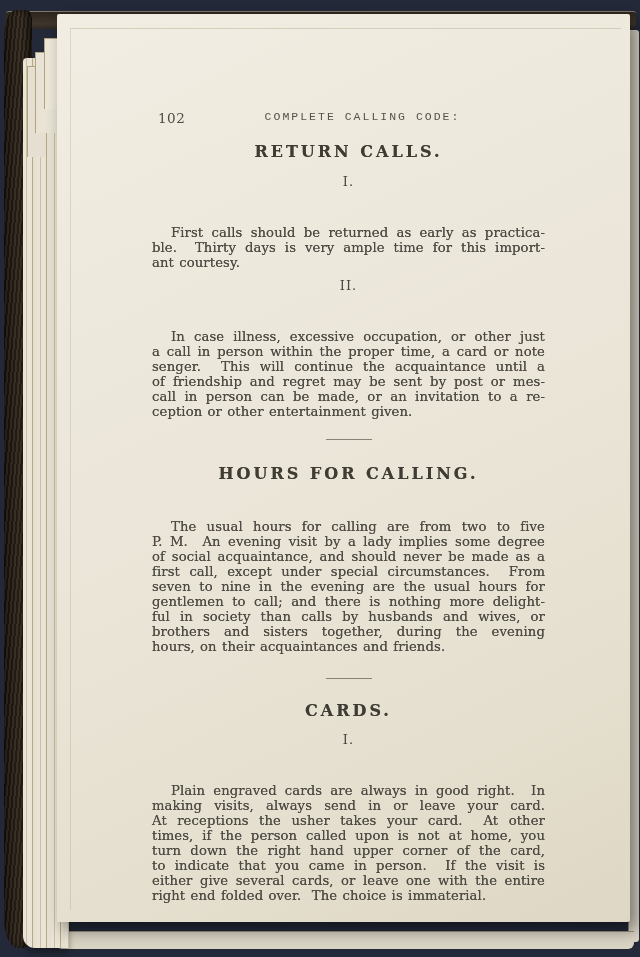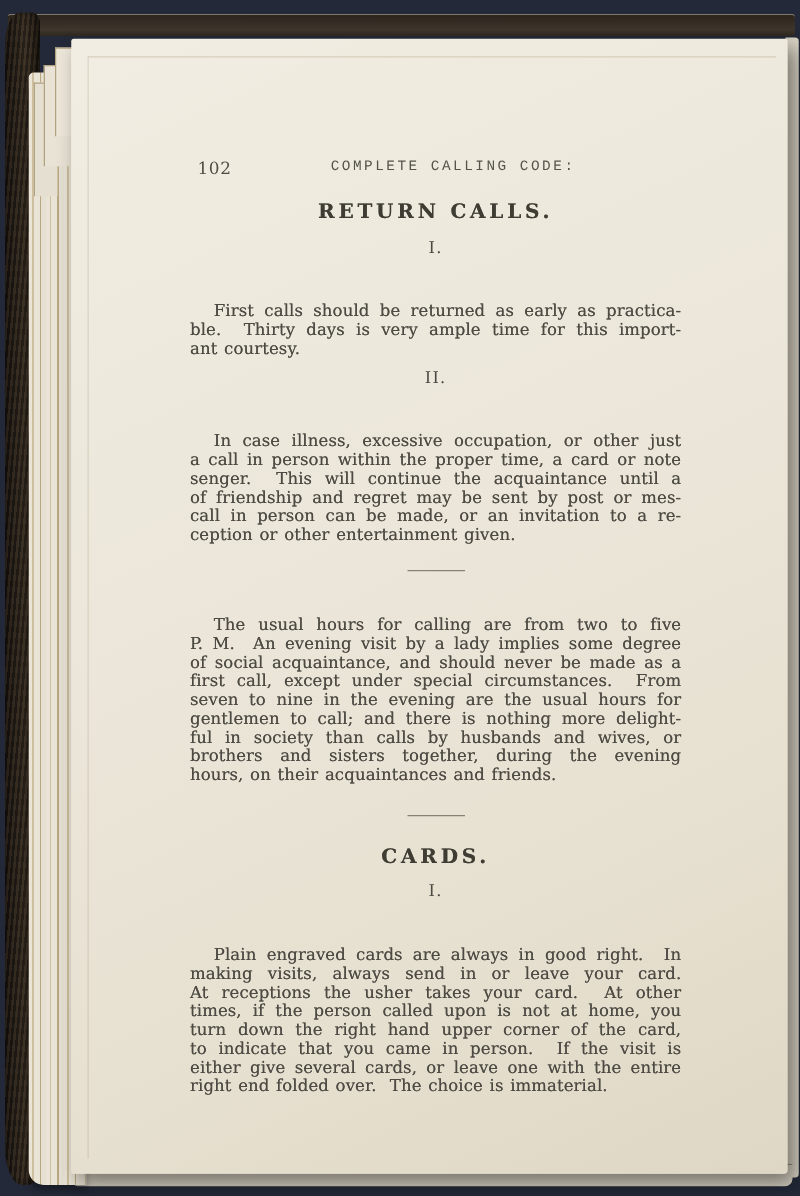--- a/index.html
+++ b/index.html
@@ -43,21 +43,21 @@
     border-bottom-left-radius:12px; border-top-left-radius:4px;
     box-shadow:0 4px 6px rgba(0,0,0,.35);
   }
   .step { position:absolute; background:#ece7d9; border-top:1px solid #b3a27f; border-left:1px solid #b3a27f; }
   .step1 { left:44px; top:38px; width:26px; height:70px; }
   .step2 { left:35px; top:52px; width:22px; height:80px; background:#e8e3d4; }
   .step3 { left:27px; top:66px; width:18px; height:90px; background:#e4dfd0; }
 
   
   .page {
-    position:absolute; left:57px; top:31px; width:573px; height:908px;
+    position:absolute; left:57px; top:14px; width:573px; height:908px;
     background:linear-gradient(155deg,#f1ede2 0%,#ebe6d9 45%,#e6e0d0 75%,#ded7c5 100%);
     box-shadow:6px 8px 16px rgba(0,0,0,.45);
     border-radius:2px 2px 3px 2px;
   }
   .ghost-border {
     position:absolute; left:13px; top:14px; right:9px; bottom:12px;
     border-top:1px solid rgba(150,130,95,.28);
     border-left:1px solid rgba(150,130,95,.22);
     pointer-events:none;
   }
@@ -146,20 +146,21 @@
           <div class="tline first">In case illness, excessive occupation, or other just</div>
           <div class="tline">a call in person within the proper time, a card or note</div>
           <div class="tline">senger.  This will continue the acquaintance until a</div>
           <div class="tline">of friendship and regret may be sent by post or mes-</div>
           <div class="tline">call in person can be made, or an invitation to a re-</div>
           <div class="tline last">ception or other entertainment given.</div>
         </div>
 
       <div class="divider d1"></div>
 
+      <h2 class="sec-title t2">HOURS FOR CALLING.</h2>
       <div class="para">
           <div class="tline first">The usual hours for calling are from two to five</div>
           <div class="tline">P. M.  An evening visit by a lady implies some degree</div>
           <div class="tline">of social acquaintance, and should never be made as a</div>
           <div class="tline">first call, except under special circumstances.  From</div>
           <div class="tline">seven to nine in the evening are the usual hours for</div>
           <div class="tline">gentlemen to call; and there is nothing more delight-</div>
           <div class="tline">ful in society than calls by husbands and wives, or</div>
           <div class="tline">brothers and sisters together, during the evening</div>
           <div class="tline last">hours, on their acquaintances and friends.</div>

